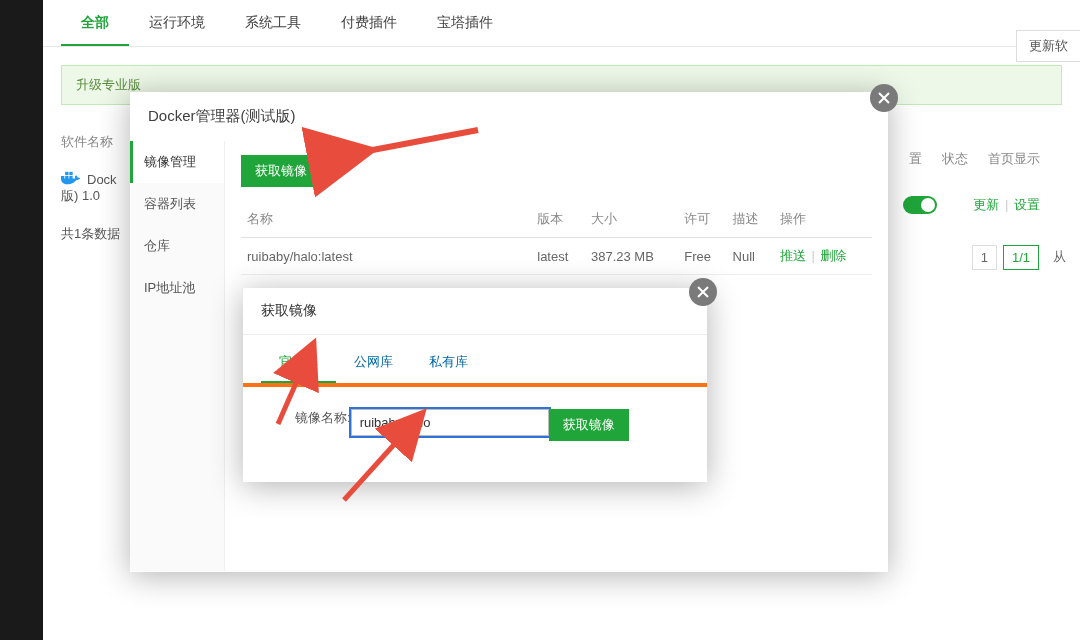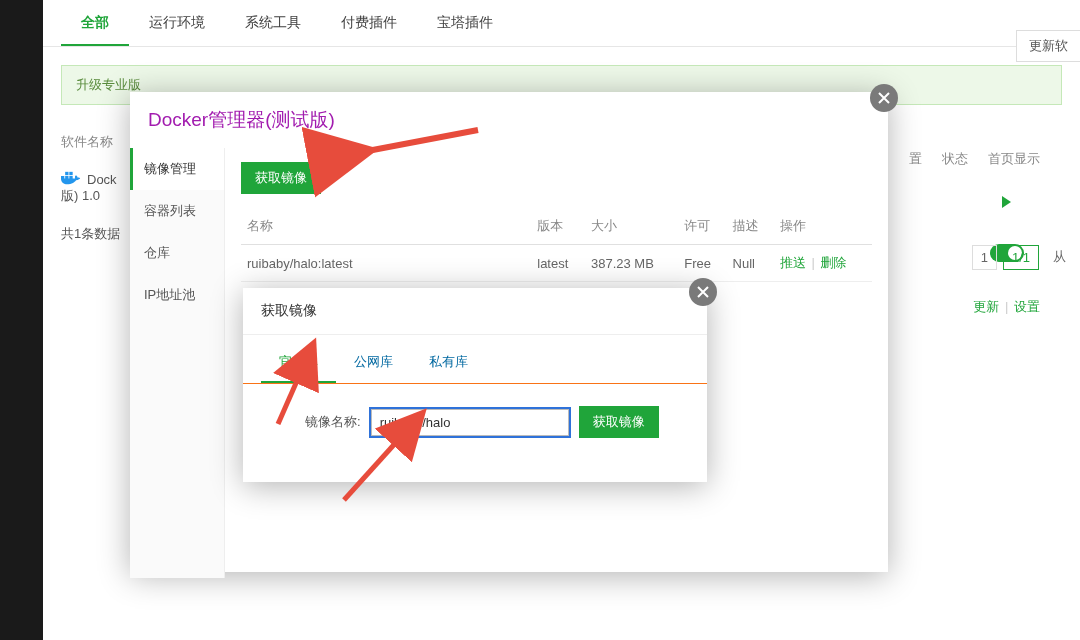--- a/index.html
+++ b/index.html
@@ -23,42 +23,42 @@
     .right-cols { position:absolute; right:40px; top:150px; display:flex; gap:20px; align-items:center; color:#888; font-size:13px; }
     .play-tri { width:0; height:0; border-top:6px solid transparent; border-bottom:6px solid transparent; border-left:9px solid #20a53a; }
     .toggle { width:34px; height:18px; border-radius:10px; background:#20a53a; position:relative; }
     .toggle::after { content:""; position:absolute; right:2px; top:2px; width:14px; height:14px; background:#fff; border-radius:50%; }
     .link-green { color:#20a53a; cursor:pointer; }
     .link-sep { color:#ccc; margin:0 2px; }
 
     
     .modal { position:absolute; background:#fff; box-shadow:0 4px 30px rgba(0,0,0,0.3); }
     .modal-main { left:130px; top:92px; width:758px; height:480px; }
-    .modal-title { padding:15px 18px; font-size:19px; color:#a21caf; }
+    .modal-title { padding:15px 18px; font-size:15px; color:#404040; }
     .modal-body { display:flex; height:calc(100% - 50px); }
     .side { width:95px; background:#fafafa; border-right:1px solid #eee; }
     .side-item { padding:12px 14px; color:#555; cursor:pointer; font-size:13px; }
     .side-item.active { background:#fff; border-left:3px solid #20a53a; color:#333; padding-left:11px; }
     .content { flex:1; padding:14px 16px; }
     .btn-green { background:#20a53a; color:#fff; border:none; padding:7px 14px; cursor:pointer; font-size:13px; }
     .img-table { margin-top:14px; width:100%; border-collapse:collapse; }
     .img-table th,.img-table td { text-align:left; padding:9px 6px; font-size:13px; color:#666; border-bottom:1px solid #eee; font-weight:normal;}
     .img-table th { color:#888; border-bottom:1px solid #e0e0e0; }
     .td-right { text-align:right; }
 
     .close-btn { position:absolute; width:28px; height:28px; border-radius:50%; background:#7a7a7a; color:#fff; display:flex; align-items:center; justify-content:center; cursor:pointer; font-size:16px; }
     .close-main { top:-8px; right:-10px; }
     .close-inner { top:-10px; right:-10px; }
 
     .modal-inner { left:243px; top:288px; width:464px; height:194px; }
     .inner-title { padding:14px 18px; font-size:14px; color:#333; border-bottom:1px solid #eee; }
-    .inner-tabs { display:flex; padding:10px 18px 0; border-bottom:1px solid #f97316; }
+    .inner-tabs { display:flex; padding:10px 18px 0; border-bottom:4px solid #f97316; }
     .inner-tab { padding:8px 18px 10px; color:#0369a1; cursor:pointer; font-size:13px; }
     .inner-tab.active { color:#20a53a; border-bottom:2px solid #20a53a; }
-    .inner-body { padding:22px 18px; display:flex; gap:10px; align-items:center; }
+    .inner-body { padding:22px 18px; display:flex; align-items:flex-start; }
     .label { color:#555; font-size:13px; }
     .text-input { width:198px; padding:5px 8px; font-size:13px; border:1px solid #bbb; outline:2px solid #2f72d9; outline-offset:0; color:#333; }
 
     
     .arrow { position:absolute; pointer-events:none; }
     .arrow svg { overflow:visible; }
   </style>
 </head>
 <body>
 
@@ -99,21 +99,21 @@
   <div class="pager-bar">
     <span>共1条数据</span>
   </div>
 </div>
 
 <div class="right-cols">
   <span>置</span>
   <span>状态</span>
   <span>首页显示</span>
 </div>
-<div style="position:absolute; right:40px; top:196px; display:flex; gap:36px; align-items:center;flex-direction:column;">
+<div style="position:absolute; right:40px; top:196px; display:flex; gap:36px; align-items:center;">
   <div class="play-tri"></div>
   <div class="toggle"></div>
   <div>
     <span class="link-green">更新</span>
     <span class="link-sep">|</span>
     <span class="link-green">设置</span>
   </div>
 </div>
 <div style="position:absolute; right:6px; top:244px;" class="pager-right">
   <span class="pgbox">1</span>

